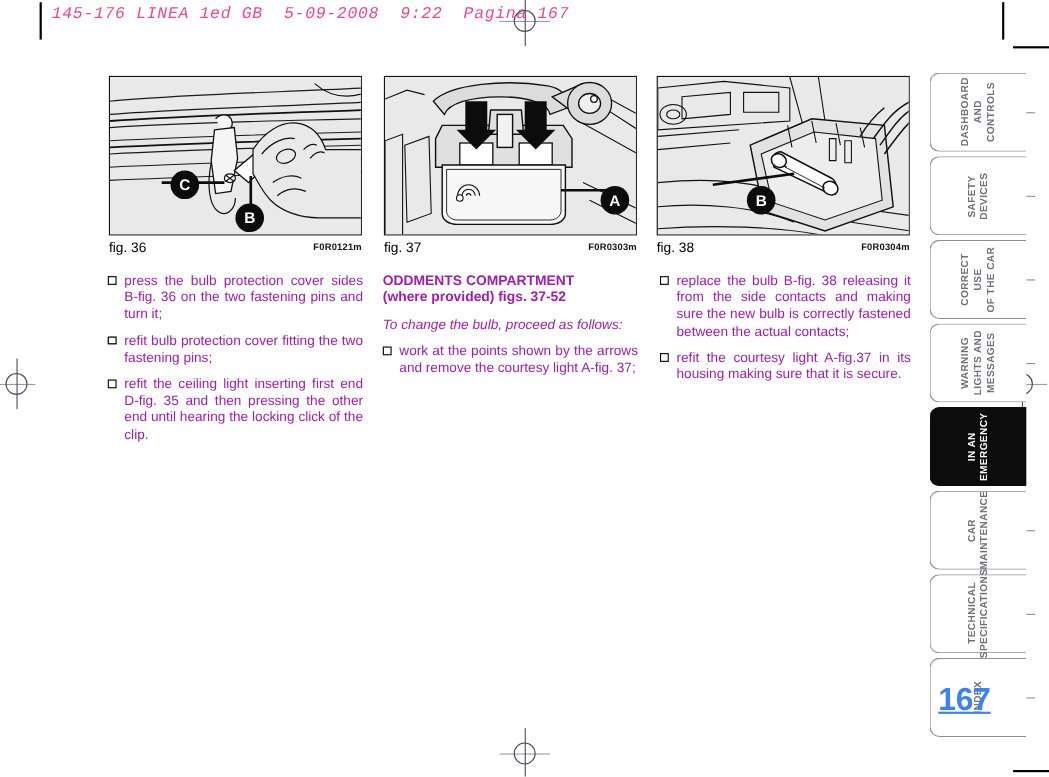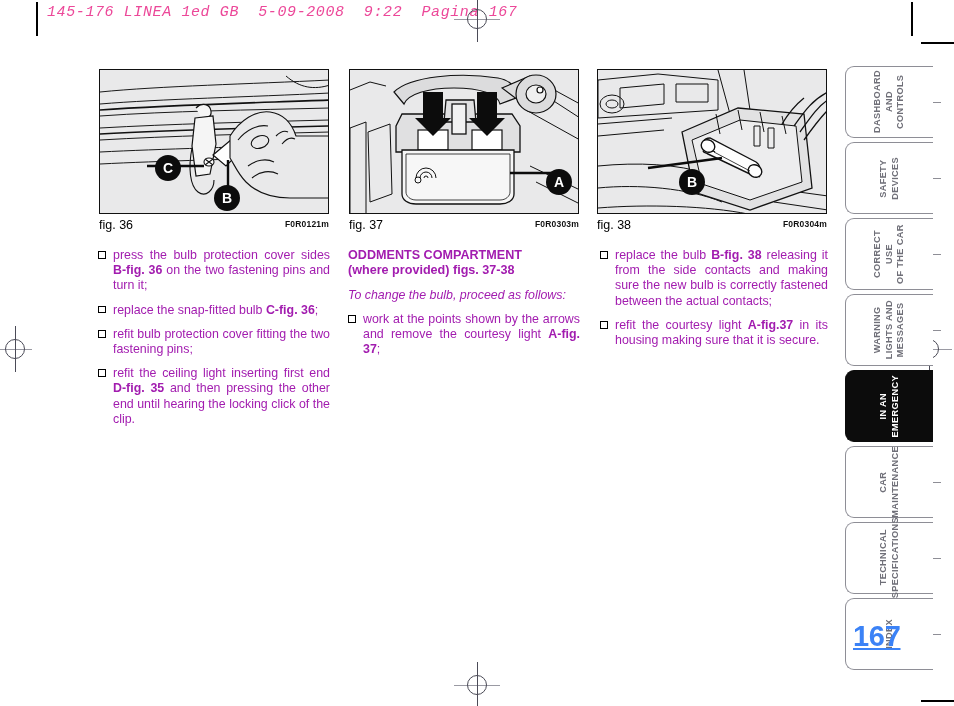--- a/index.html
+++ b/index.html
@@ -118,21 +118,21 @@
     padding-left: 15px;
     margin: 0 0 9px 0;
     text-align: justify;
   }
   .bullet .sq {
     position: absolute; left: 0; top: 3.2px;
     width: 7.5px; height: 7.5px;
     border: 1.4px solid #000;
     background: #fff;
   }
-  b { font-weight: bold; }
+  b { font-weight: normal; }
 
   
   .tabcol { position: absolute; left: 845px; top: 66px; width: 88px; }
   .tab {
     position: relative;
     width: 88px;
     border: 1.4px solid #8e8e96;
     border-right: none;
     border-top-left-radius: 9px;
     border-bottom-left-radius: 9px;
@@ -371,36 +371,35 @@
   <div class="figcap" style="left:597px; top:218px;">fig. 38</div>
   <div class="figcode" style="left:747px; top:219px; width:80px;">F0R0304m</div>
 
   <div class="col c1">
     <div class="bullet">
       <span class="sq"></span>
       <span>press the bulb protection cover sides <b>B-fig. 36</b> on the two fastening pins and turn it;</span>
     </div>
     <div class="bullet">
       <span class="sq"></span>
-      <span>replace the snap-fitted bulb <b>C-fig. 36</b>;</span>
     </div>
     <div class="bullet">
       <span class="sq"></span>
       <span>refit bulb protection cover fitting the two fastening pins;</span>
     </div>
     <div class="bullet">
       <span class="sq"></span>
       <span>refit the ceiling light inserting first end <b>D-fig. 35</b> and then pressing the other end until hearing the locking click of the clip.</span>
     </div>
   </div>
 
   <div class="col c2">
     <div class="heading">
       <div>ODDMENTS COMPARTMENT</div>
-      <div>(where  provided) figs. 37-38</div>
+      <div>(where  provided) figs. 37-52</div>
     </div>
     <div class="para">To change the bulb, proceed as follows:</div>
     <div class="bullet">
       <span class="sq"></span>
       <span>work at the points shown by the arrows and remove the courtesy light <b>A-fig. 37</b>;</span>
     </div>
   </div>
 
   <div class="col c3">
     <div class="bullet">

